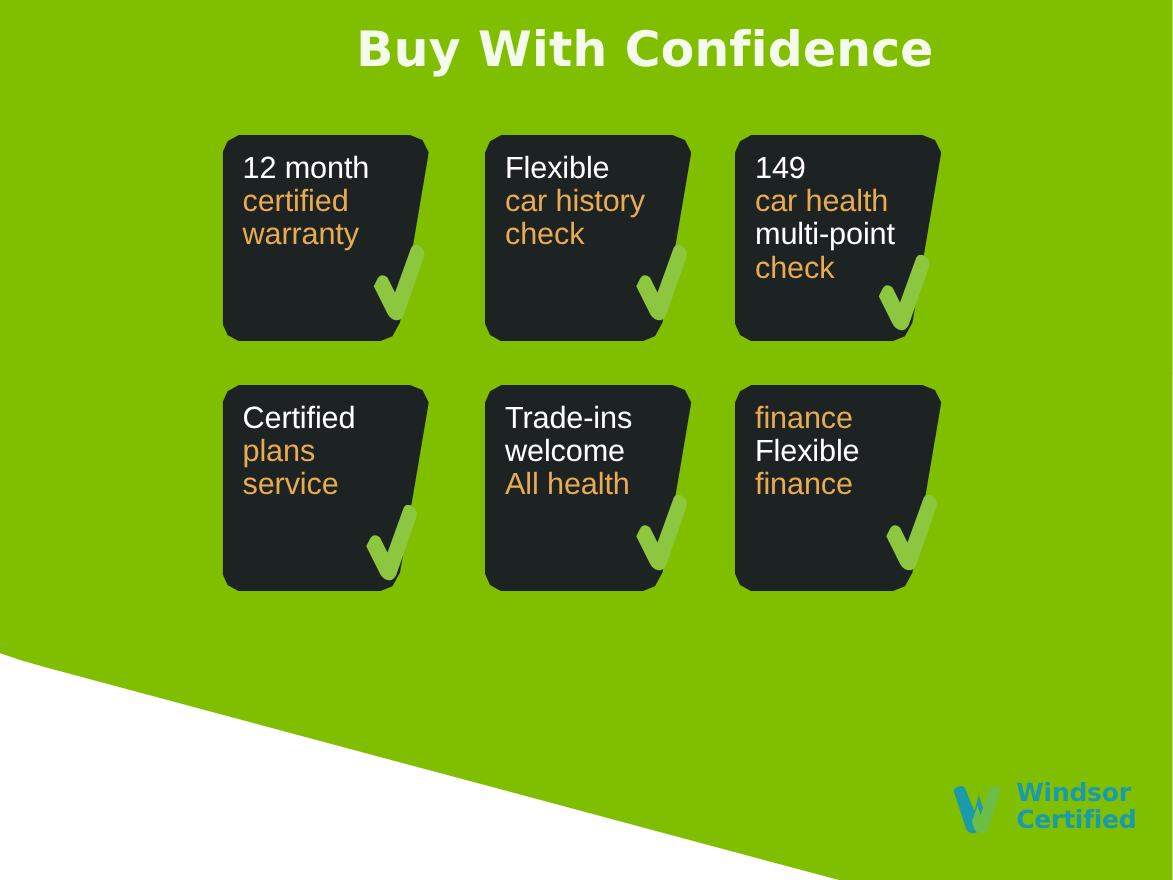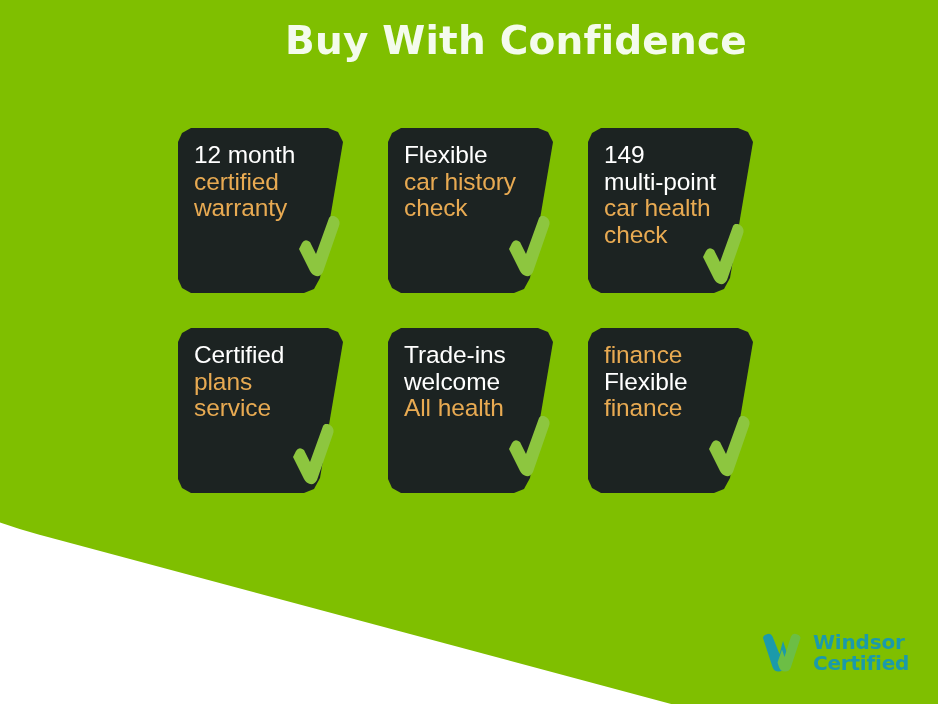--- a/index.html
+++ b/index.html
@@ -26,21 +26,21 @@
   .title{
     position:absolute;left:0;top:18px;width:938px;text-align:center;
     font-size:39px;font-weight:bold;color:#F4FBEC;letter-spacing:.2px;
     font-family:"DejaVu Sans","Liberation Sans",sans-serif;
     padding-left:47px;
   }
 
   
   .grid{position:absolute;left:178px;top:108px;width:600px;height:372px;}
   .card{
-    position:absolute;width:176px;height:165px;margin-top:20px;
+    position:absolute;width:176px;height:165px;
   }
   .card .shape{
     position:absolute;inset:0;
     background:#1C2322;
     clip-path:polygon(0px 14px, 4px 5px, 13px 0px, 150px 0px, 160px 4px, 165px 14px,
                       142px 150px, 136px 161px, 126px 165px, 13px 165px, 4px 160px, 0px 151px);
   }
   .card .body{
     position:absolute;left:16px;top:14px;right:8px;
     line-height:1.09;
@@ -51,21 +51,21 @@
   .card .body{font-size:24.5px;font-weight:500;letter-spacing:-.1px;}
 
   
   .tick{position:absolute;width:48px;height:62px;pointer-events:none;}
 
   
   .c0{left:0px;}   .c1{left:210px;} .c2{left:410px;}
   .r0{top:0px;}    .r1{top:200px;}
 
   
-  .logo{position:absolute;left:758px;top:624px;width:172px;height:58px;display:flex;align-items:center;}
+  .logo{position:absolute;left:758px;top:624px;width:172px;height:58px;display:flex;}
   .logo-mark{width:48px;height:48px;flex:0 0 48px;}
   .logo-text{margin-left:7px;color:#1B9AAA;font-weight:bold;font-size:20px;line-height:1.06;
              font-family:"DejaVu Sans","Liberation Sans",sans-serif;letter-spacing:-.2px;}
   .logo-text span{display:block;}
 </style>
 </head>
 <body>
 
 <div id="stage">
 
@@ -94,22 +94,22 @@
           <span class="ln o">check</span>
         </div>
         <svg class="tick" viewBox="0 0 48 62" style="left: 118px; top: 88px;">
           <path d="M3 33 L6 27 Q9 22 14 26 L20 38 L33 2 Q35.5 -2 40 1 Q45 4.5 43 10 L27 56 Q24.5 61 20 60 Q16 59 14 55 Z" fill="#8DC63F"></path>
         </svg>
       </div>
       <div class="card c2 r0">
         <div class="shape"></div>
         <div class="body">
           <span class="ln w">149</span>
+          <span class="ln o">car health</span>
           <span class="ln w">multi-point</span>
-          <span class="ln o">car health</span>
           <span class="ln o">check</span>
         </div>
         <svg class="tick" viewBox="0 0 48 62" style="left: 112px; top: 96px;">
           <path d="M3 33 L6 27 Q9 22 14 26 L20 38 L33 2 Q35.5 -2 40 1 Q45 4.5 43 10 L27 56 Q24.5 61 20 60 Q16 59 14 55 Z" fill="#8DC63F"></path>
         </svg>
       </div>
       <div class="card c0 r1">
         <div class="shape"></div>
         <div class="body">
           <span class="ln w">Certified</span>

